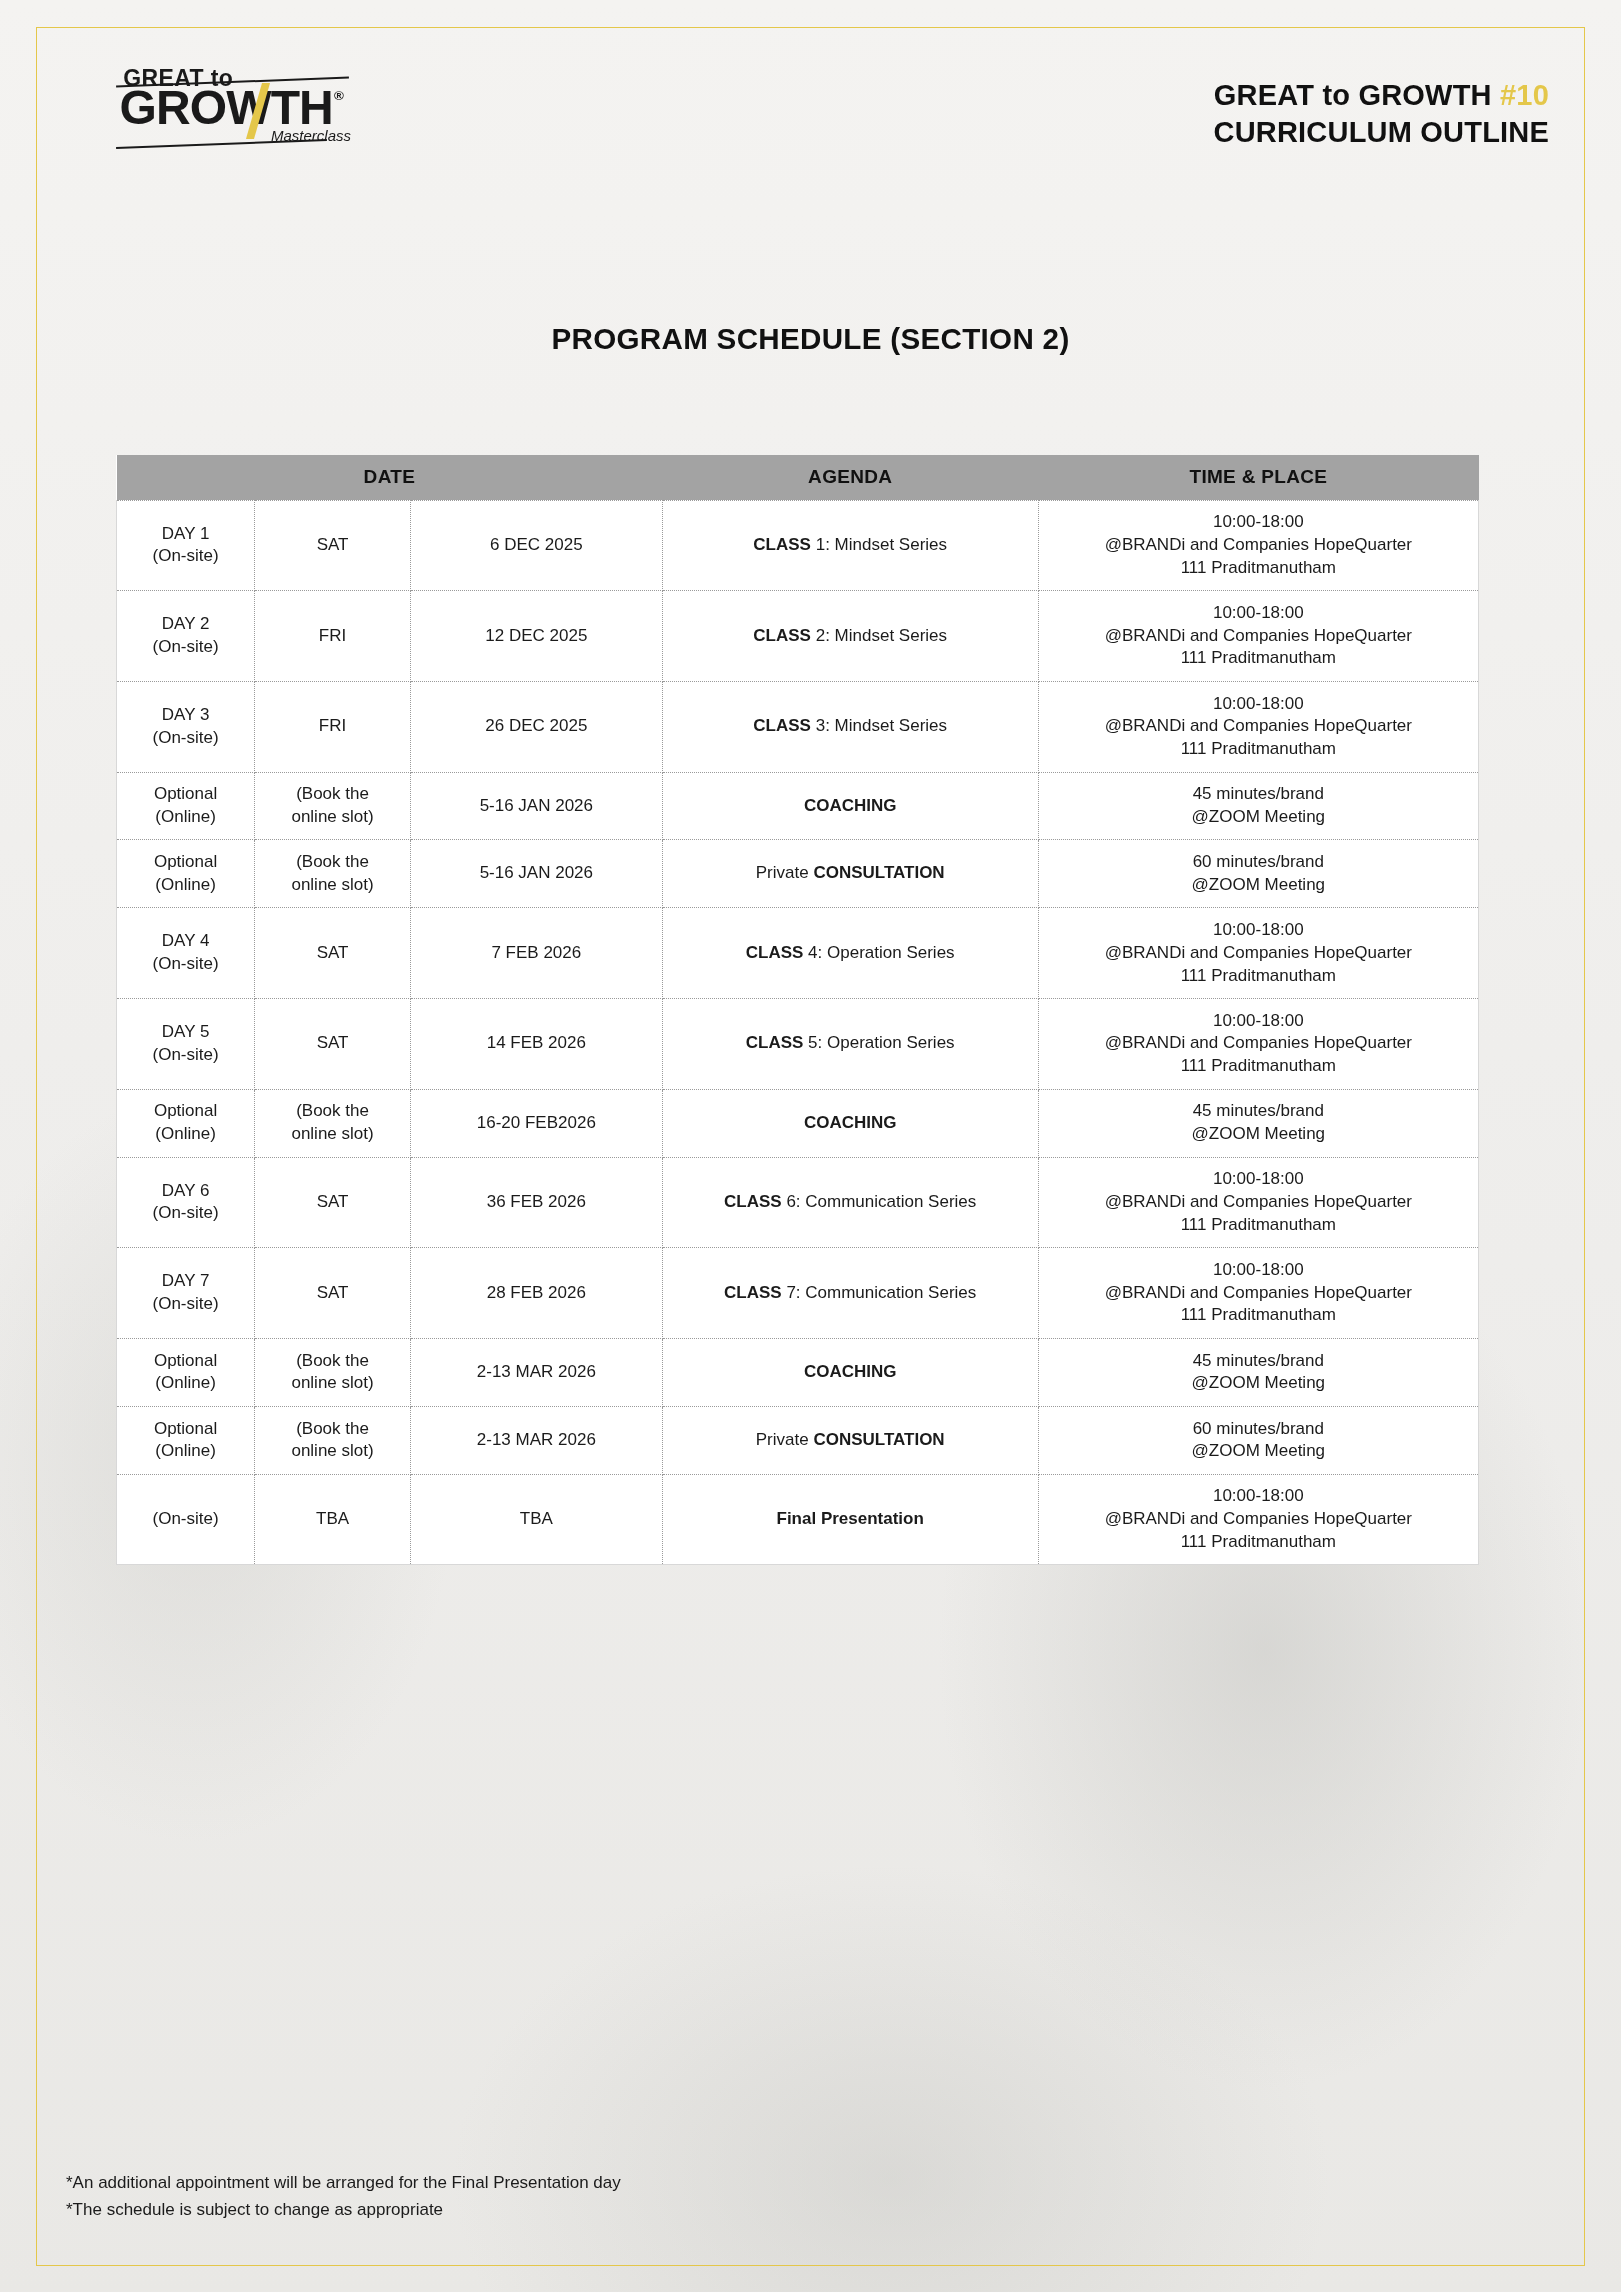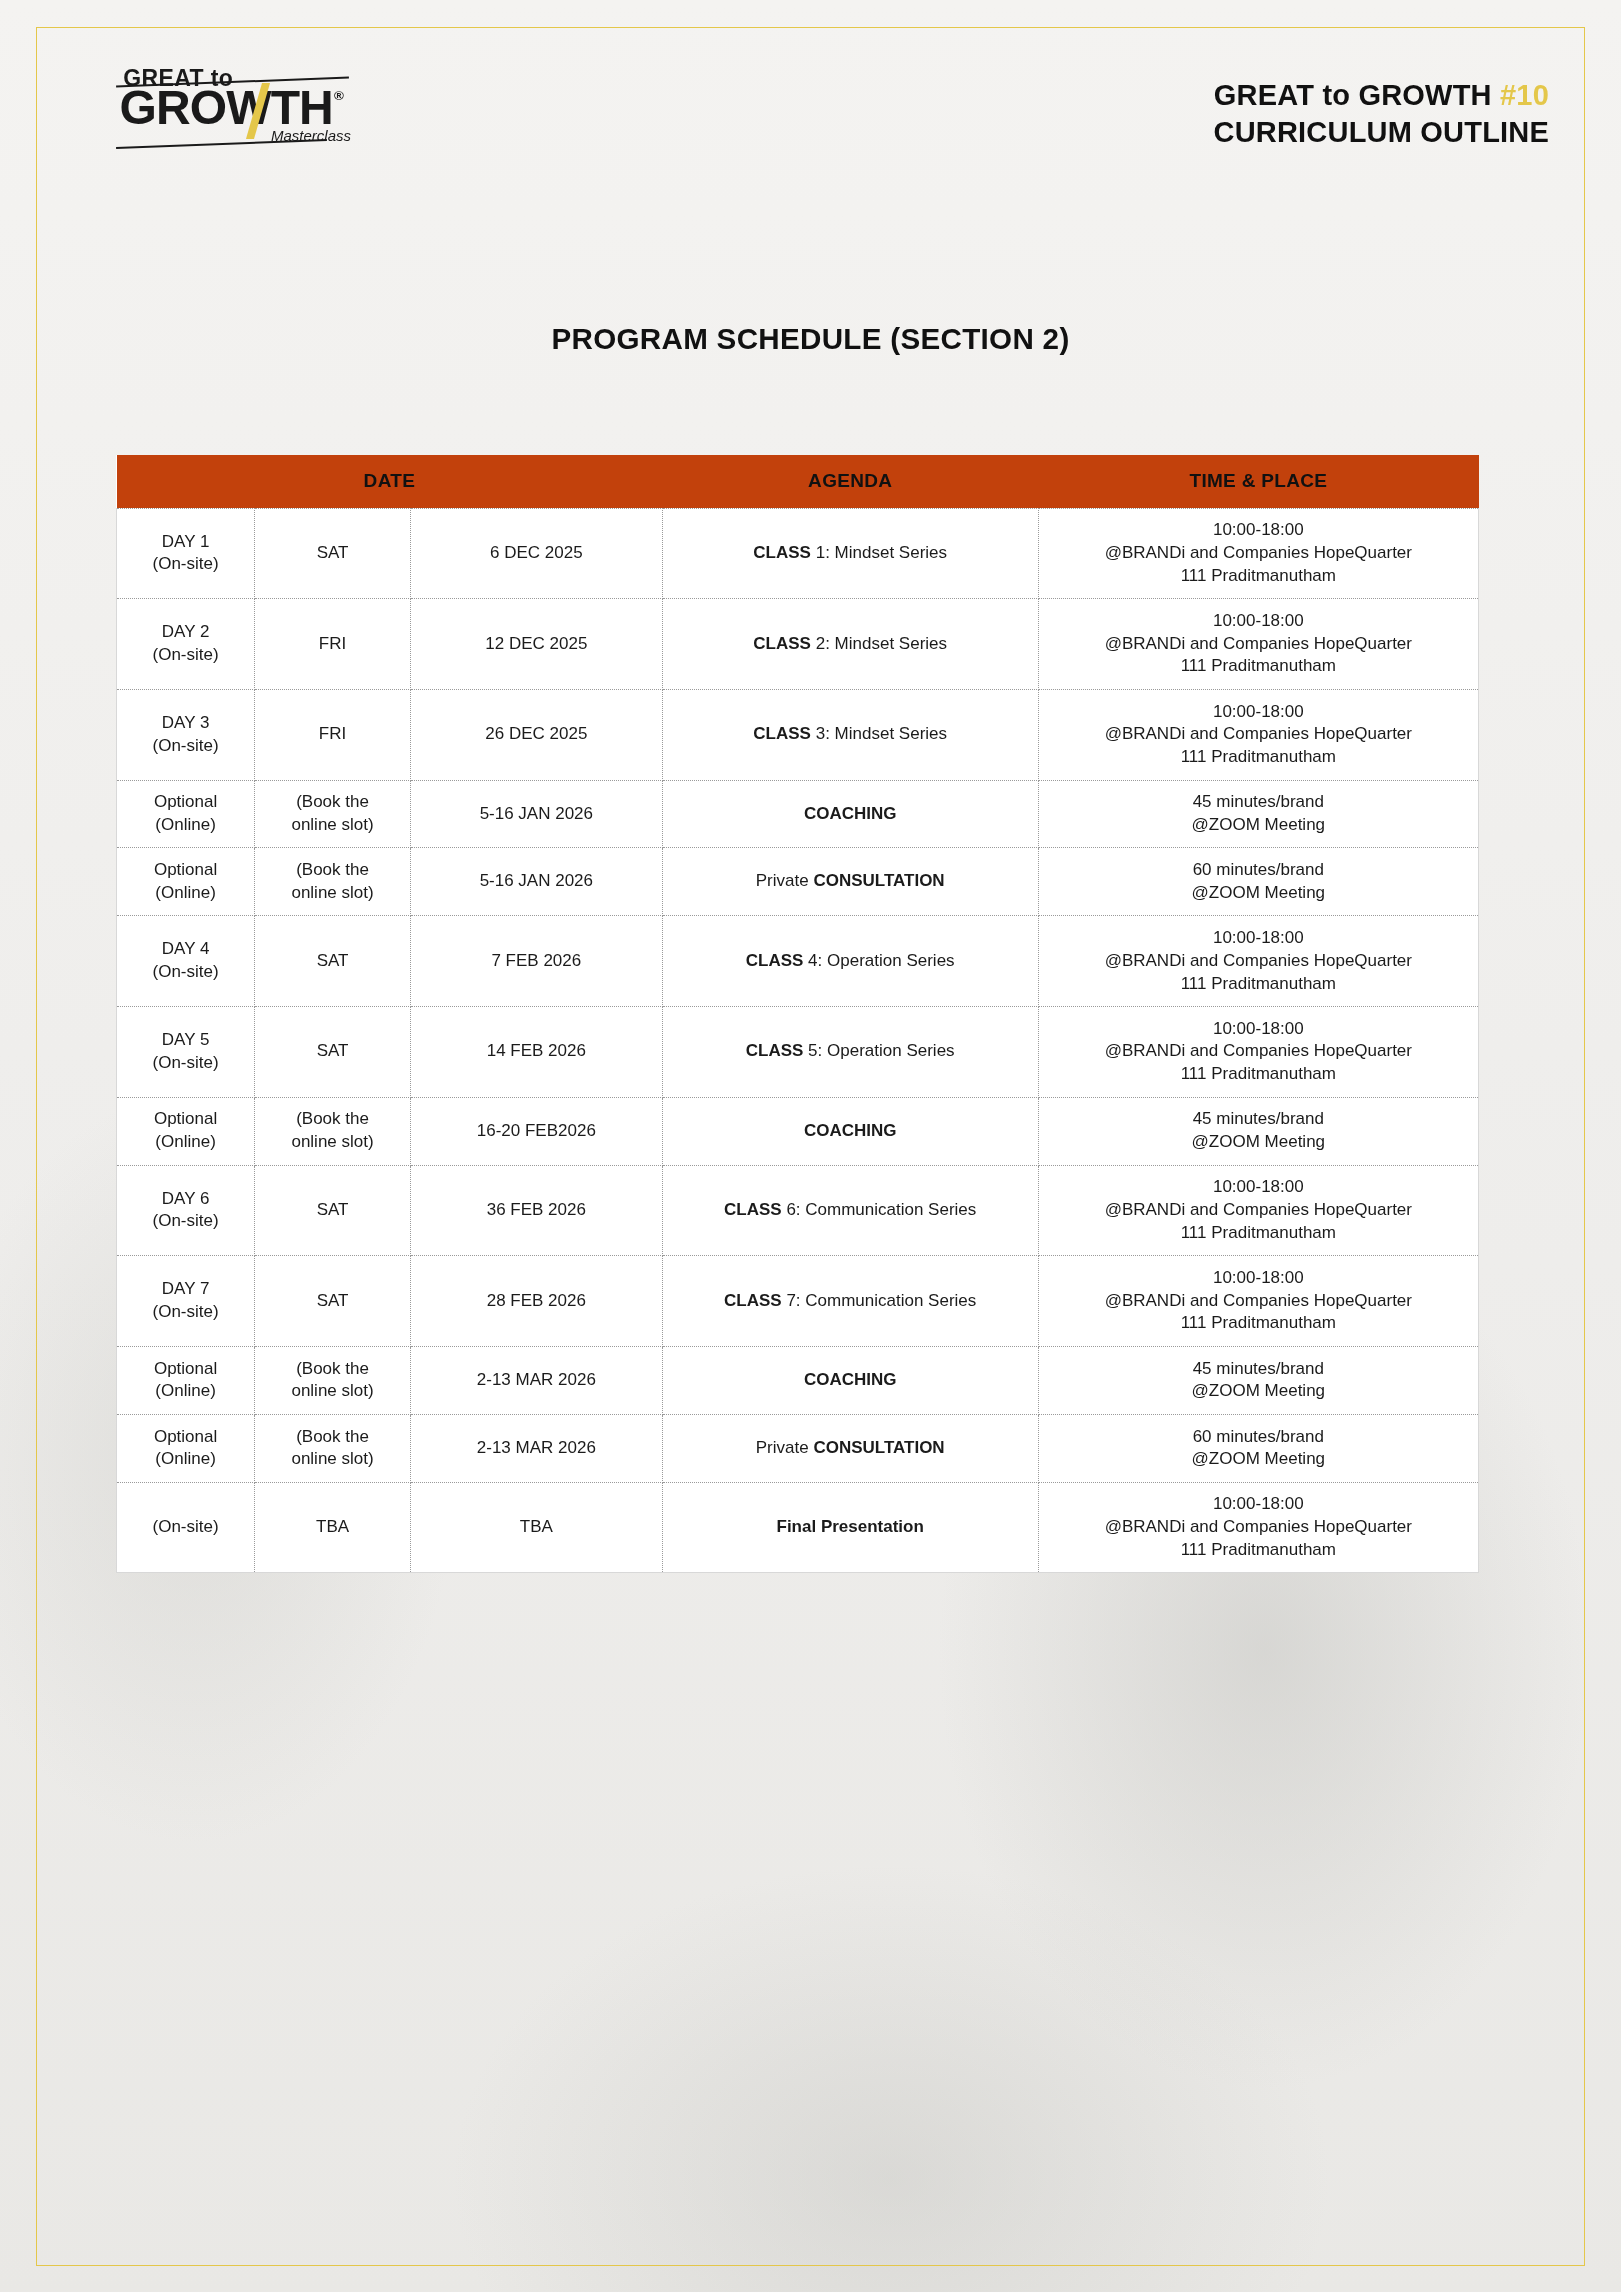--- a/index.html
+++ b/index.html
@@ -122,25 +122,25 @@
 
   table.schedule {
     position: absolute;
     left: 116px; top: 455px;
     width: 1363px;
     border-collapse: collapse;
     background: #ffffff;
     table-layout: fixed;
   }
   table.schedule th {
-    background: #c2410c;
+    background: #a3a3a3;
     color: #111111;
     font-size: 19px;
     font-weight: 800;
-    height: 53px;
+    height: 45px;
     letter-spacing: 0.3px;
     border: none;
   }
   table.schedule td {
     border: 0.9px dotted #9a9a9a;
     font-size: 17px;
     color: #1b1b1b;
     text-align: center;
     vertical-align: middle;
     padding: 10.7px 5.4px;
@@ -412,14 +412,18 @@
           <td class="agenda-cell"><b>Final Presentation</b></td>
           <td class="time-cell">
             <div>10:00-18:00</div>
             <div>@BRANDi and Companies HopeQuarter</div>
             <div>111 Praditmanutham</div>
           </td>
         </tr>
       </tbody>
   </table>
 
+  <div class="footnotes">
+    <div>*An additional appointment will be arranged for the Final Presentation day</div>
+    <div>*The schedule is subject to change as appropriate</div>
+  </div>
 </div>
 
 
 </body></html>

